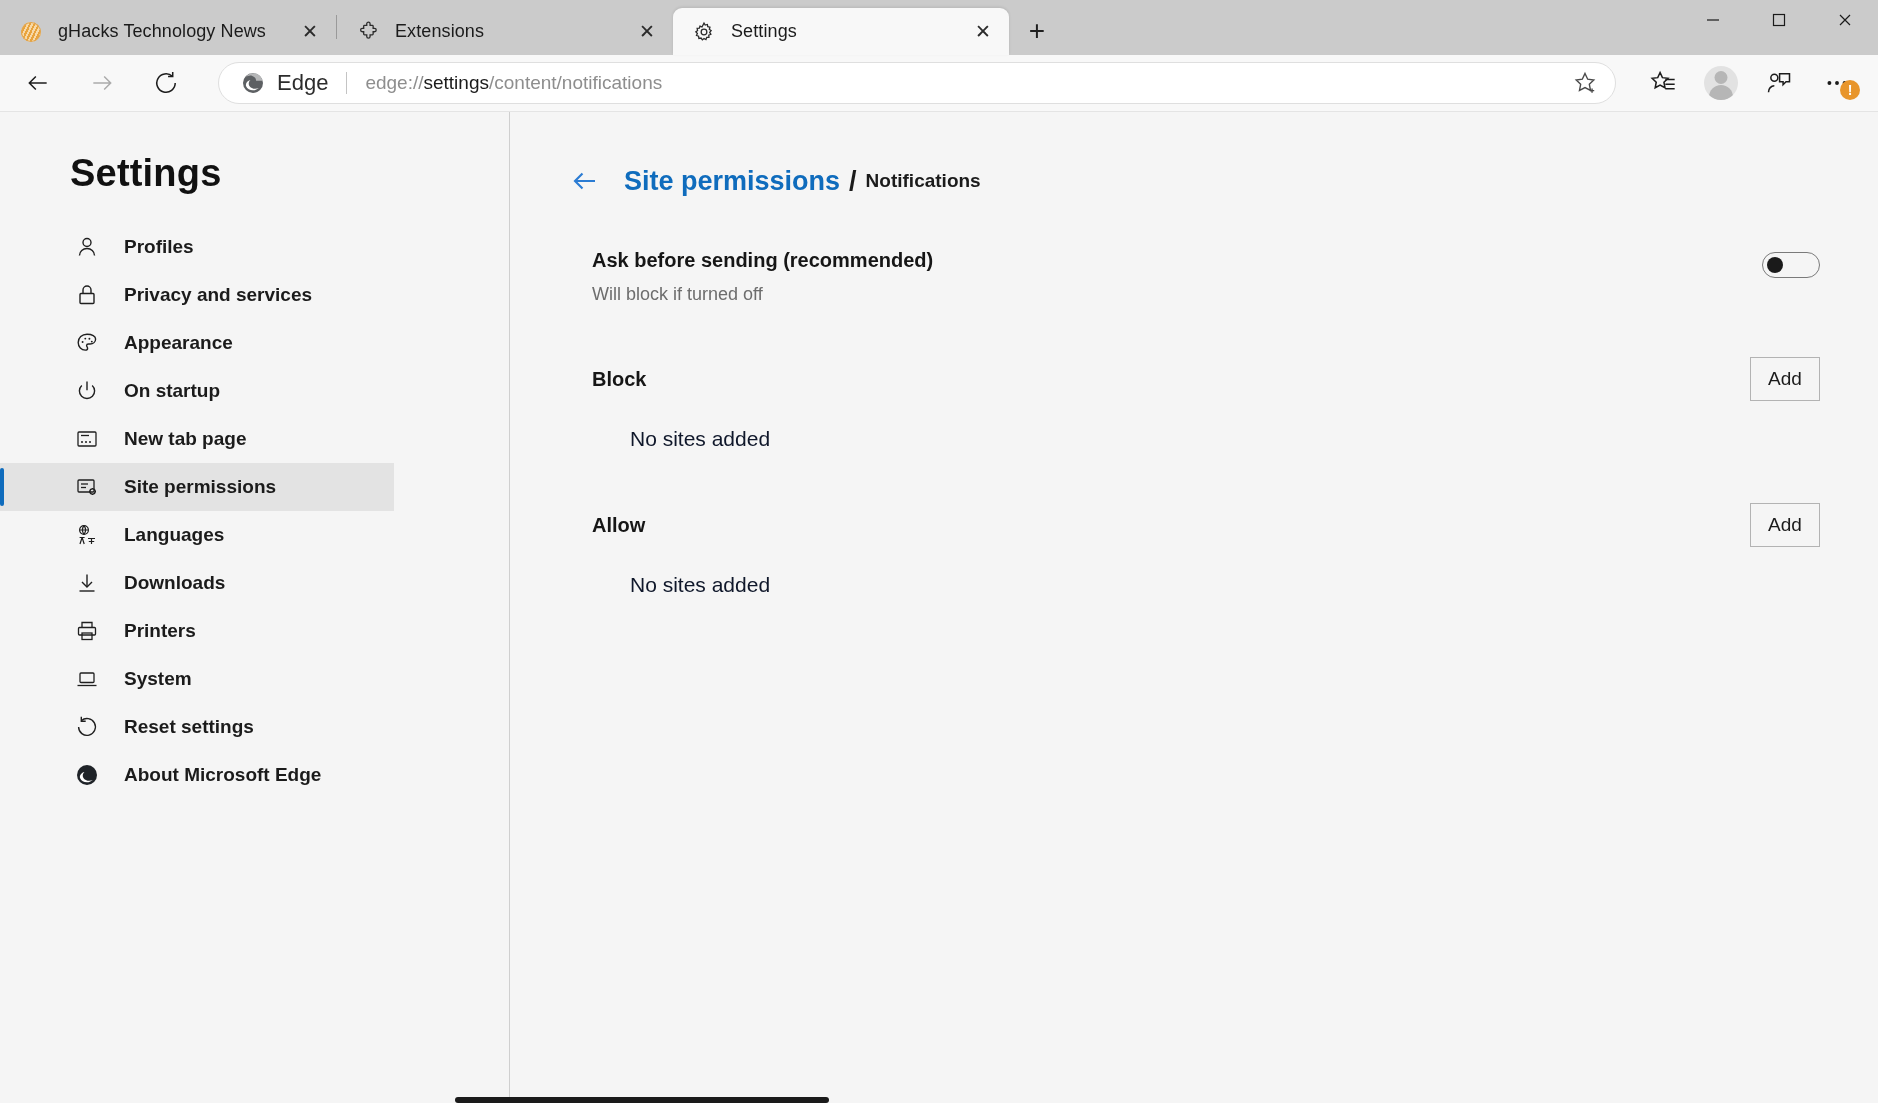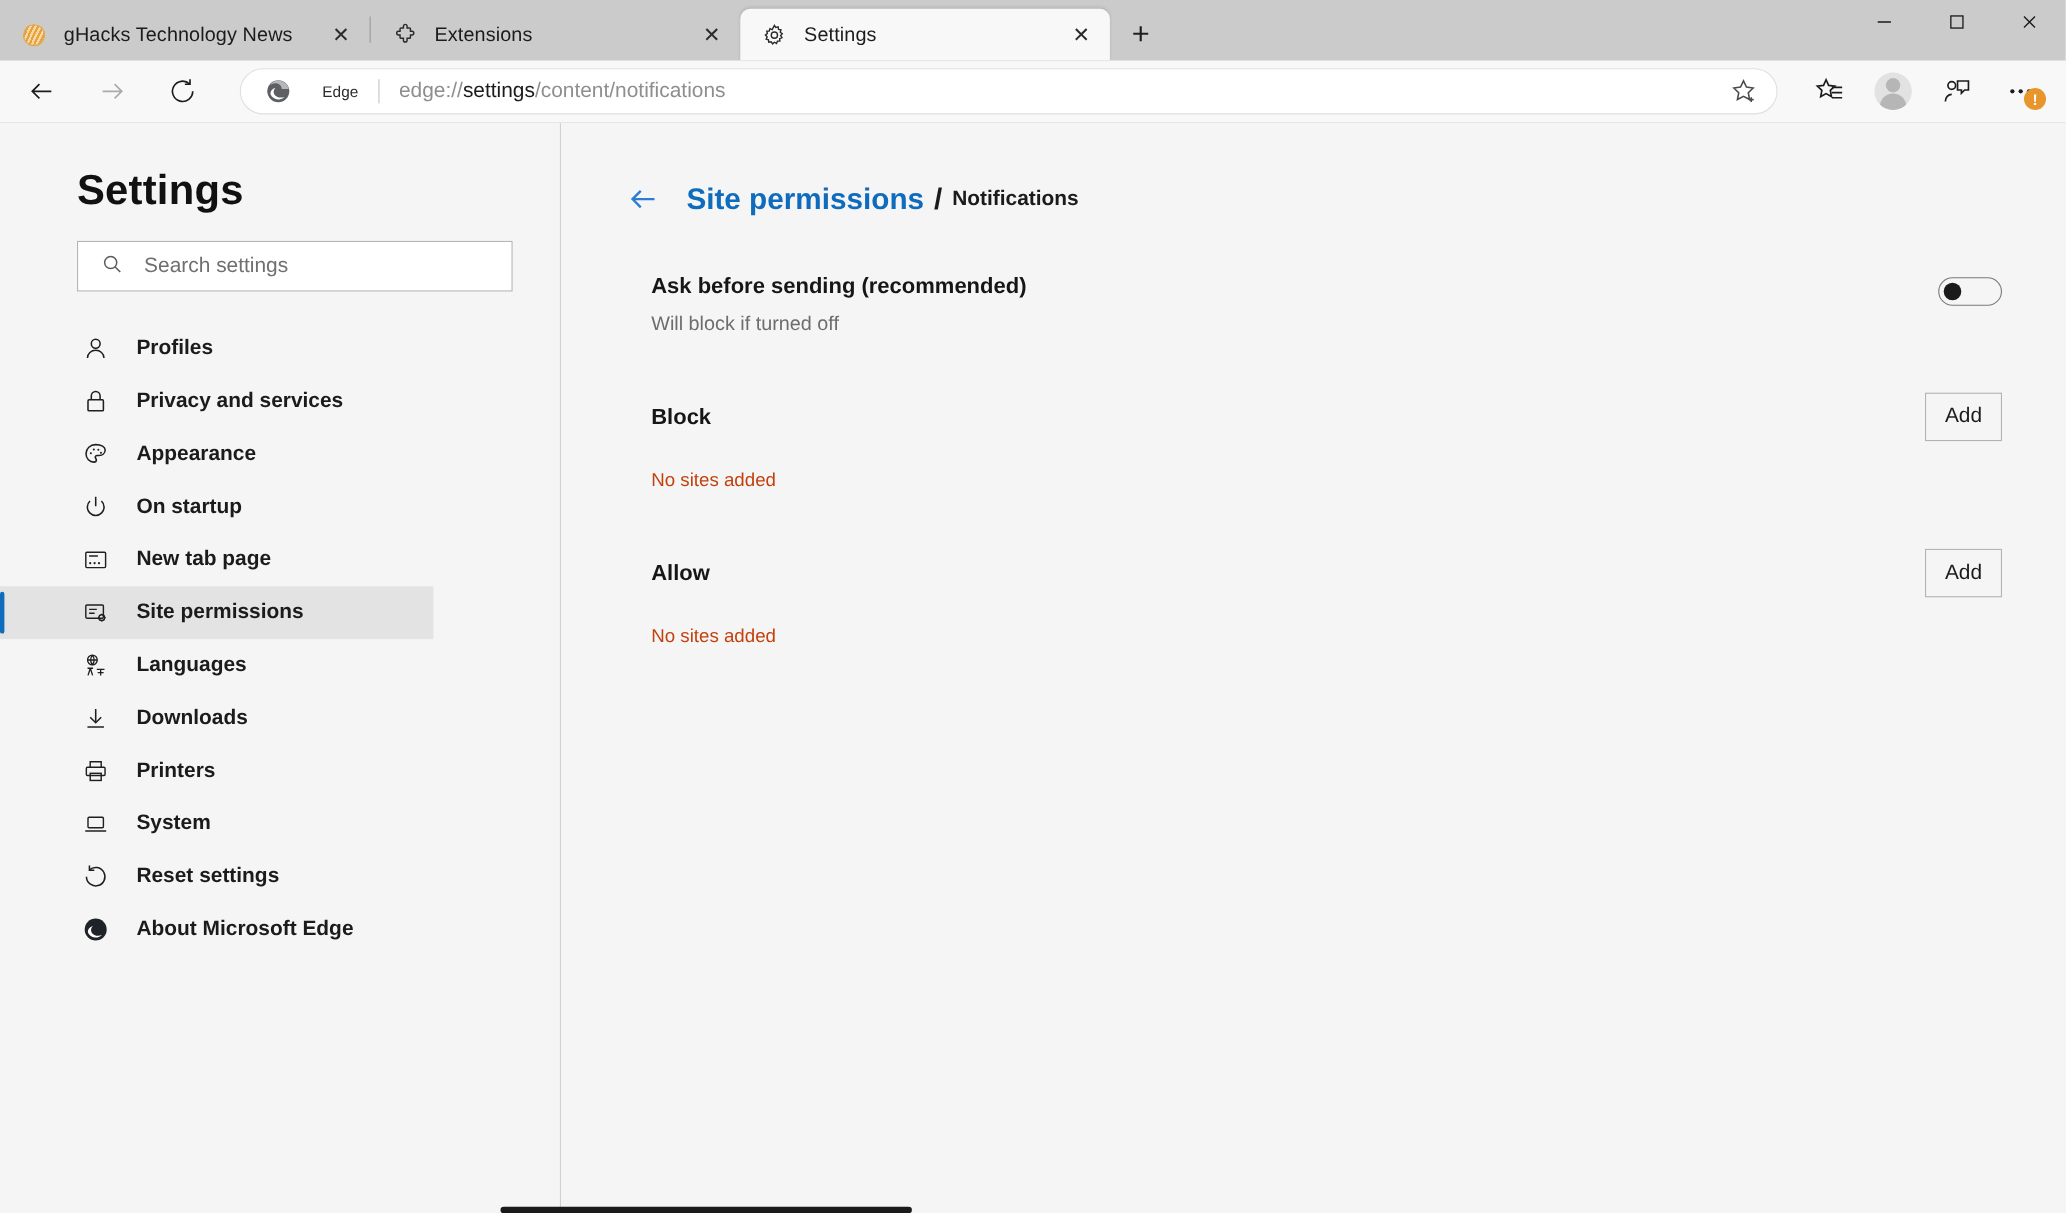--- a/index.html
+++ b/index.html
@@ -152,23 +152,23 @@
     align-items: center;
     padding: 0 10px 0 22px;
     box-sizing: border-box;
   }
   .edge-badge {
     display: flex;
     align-items: center;
     flex: 0 0 auto;
   }
   .edge-badge .label {
-    font-size: 14px;
+    font-size: 22px;
     color: #2c2c2c;
-    margin-left: 28px;
+    margin-left: 12px;
   }
   .omni-div {
     width: 1px;
     height: 22px;
     background: #c4c4c4;
     margin: 0 18px;
     flex: 0 0 1px;
   }
   .url {
     flex: 1;
@@ -402,23 +402,24 @@
     border: 1px solid #b3b3b3;
     background: #f5f5f5;
     color: #1b1b1b;
     font-size: 19px;
     font-family: "Liberation Sans", sans-serif;
     padding: 0 16px;
     box-sizing: border-box;
     cursor: pointer;
   }
   .empty-note {
-    font-size: 17px;
-    color: #c2410c;
+    font-size: 21px;
+    color: #0f172a;
     margin-top: 26px;
+    margin-left: 38px;
   }
   .bottom-scroll {
     position: absolute;
     left: 455px;
     bottom: 0;
     width: 374px;
     height: 6px;
     background: #1a1a1a;
     border-radius: 3px;
   }
@@ -548,29 +549,20 @@
       </svg>
       <span class="alert-dot">!</span>
     </div>
   </div>
 
   <div class="page">
 
     <div class="sidebar">
       <div class="settings-title">Settings</div>
 
-      <div class="search-box">
-        <span>
-          <svg width="22" height="22" viewBox="0 0 24 24" fill="none" stroke="#5a5a5a" stroke-width="1.5">
-            <circle cx="10.5" cy="10.5" r="6"></circle>
-              <path d="M15 15l5 5"></path>
-          </svg>
-        </span>
-        <span class="ph">Search settings</span>
-      </div>
 
       <div class="navlist">
 
         <div class="navitem">
           <span class="ico">
             <svg width="24" height="24" viewBox="0 0 24 24" fill="none" stroke="#1f1f1f" stroke-width="1.4">
               <circle cx="12" cy="7.5" r="4"></circle>
                 <path d="M4.5 20.5c0-4.2 3.4-7 7.5-7s7.5 2.8 7.5 7"></path>
             </svg>
           </span>

